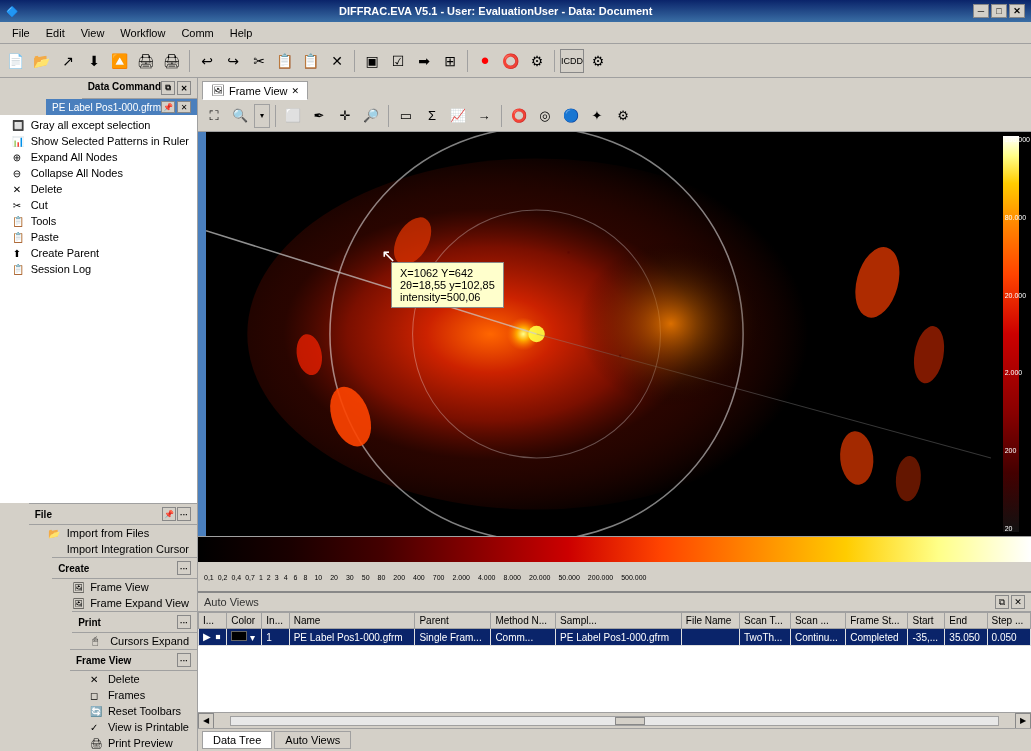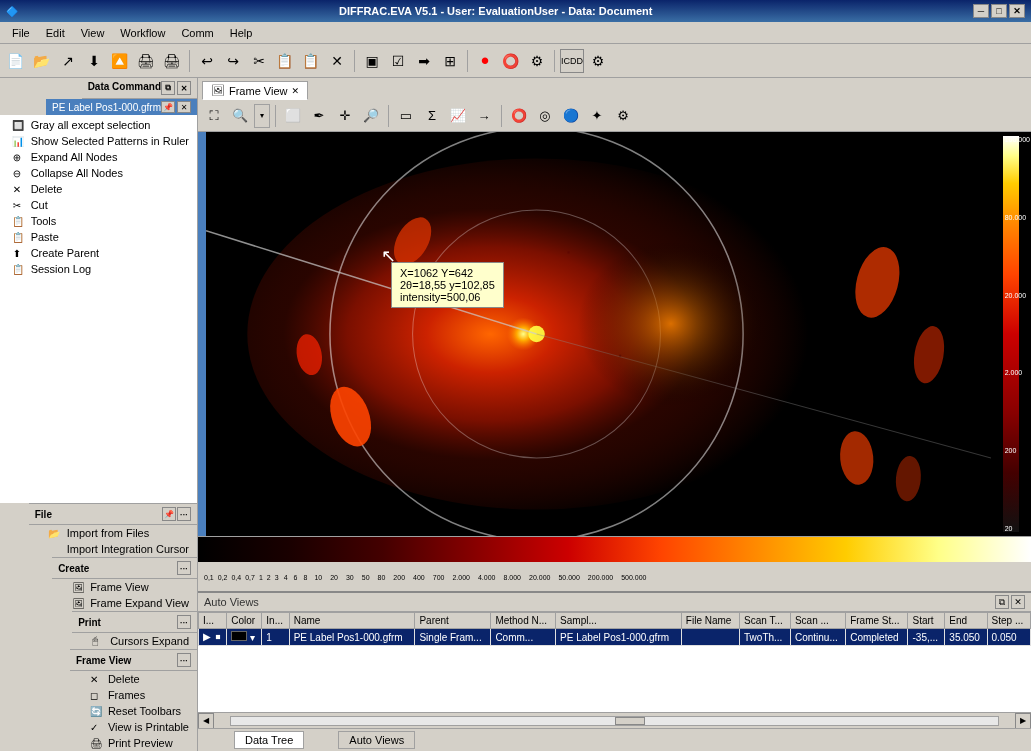--- a/index.html
+++ b/index.html
@@ -73,21 +73,21 @@
     .frames-tab { padding: 1px 8px; font-size: 11px; border: 1px solid #a0a0a0; background: white; margin-right: 2px; cursor: pointer; }
     .frames-tab.active { background: #d4d0c8; border-bottom: 1px solid #d4d0c8; }
     .frames-table-container { flex: 1; overflow: auto; background: white; }
     .frames-table { width: 100%; border-collapse: collapse; font-size: 10px; }
     .frames-table th { background: #d4d0c8; border: 1px solid #a0a0a0; padding: 2px 4px; text-align: left; font-weight: normal; white-space: nowrap; position: sticky; top: 0; }
     .frames-table td { border: 1px solid #e0e0e0; padding: 2px 4px; white-space: nowrap; }
     .frames-table tr.selected td { background: #0a246a; color: white; }
 
     
     .bottom-tabs { display: flex; background: #d4d0c8; border-top: 1px solid #a0a0a0; padding: 2px 4px; }
-    .bottom-tab { padding: 2px 10px; font-size: 11px; border: 1px solid #a0a0a0; background: #d4d0c8; margin-right: 2px; cursor: pointer; margin-left: 32px; }
+    .bottom-tab { padding: 2px 10px; font-size: 11px; border: 1px solid #a0a0a0; background: #d4d0c8; margin-right: 2px; cursor: pointer; }
     .bottom-tab.active { background: white; }
 
     
     .h-scrollbar { height: 16px; background: #d4d0c8; border-top: 1px solid #a0a0a0; display: flex; align-items: center; }
     .scroll-track { flex: 1; height: 10px; background: #e8e8e8; border: 1px solid #a0a0a0; position: relative; margin: 0 16px; }
     .scroll-thumb { width: 30px; height: 100%; background: #d4d0c8; border: 1px solid #888; position: absolute; left: 50%; }
     .scroll-arrow { width: 16px; height: 16px; background: #d4d0c8; border: 1px solid #888; display: flex; align-items: center; justify-content: center; font-size: 8px; cursor: pointer; }
 
     
     .data-command-header { padding: 3px 6px; font-size: 10px; font-weight: bold; background: #d4d0c8; border-bottom: 1px solid #a0a0a0; display: flex; justify-content: space-between; }

